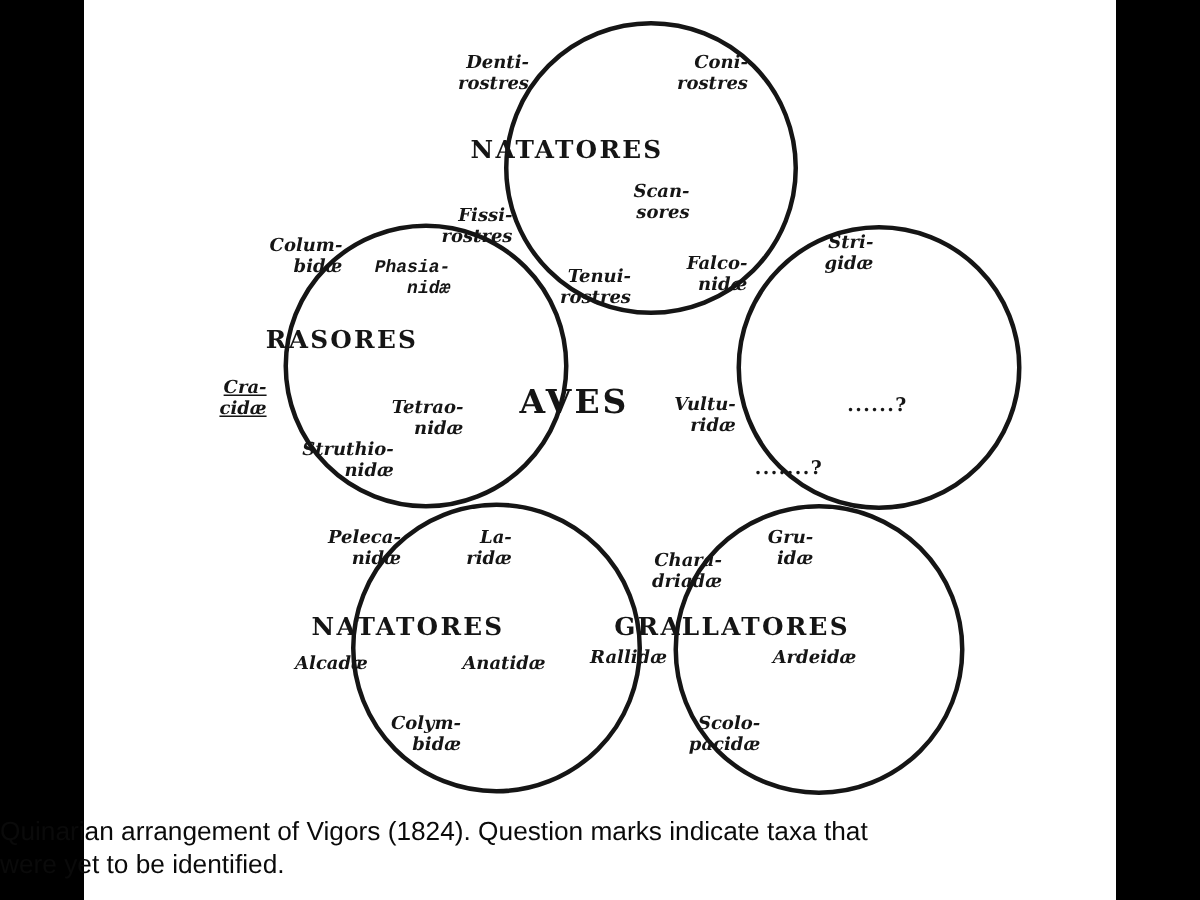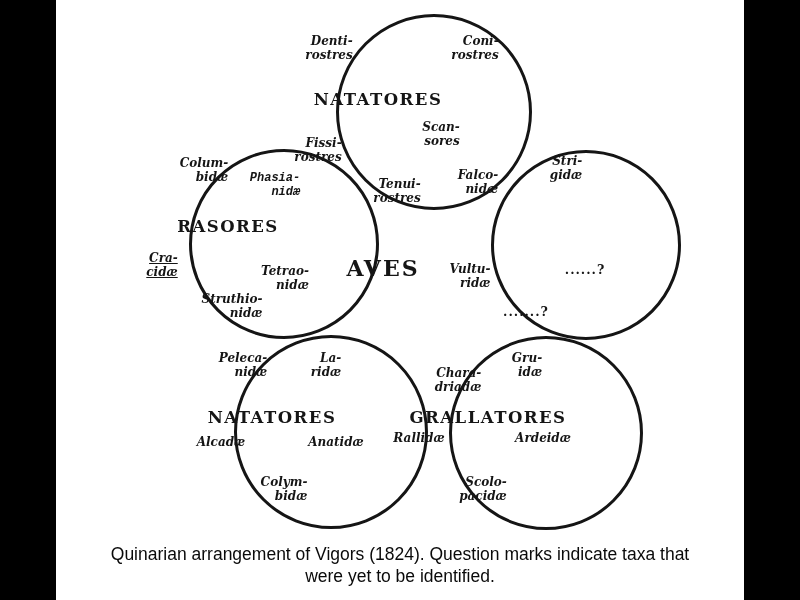--- a/index.html
+++ b/index.html
@@ -26,21 +26,21 @@
     font-style:normal;font-weight:bold;font-size:12.5px;letter-spacing:1px;
   }
   .ord{
     font-weight:bold;font-size:16.5px;letter-spacing:1.5px;line-height:17px;
     white-space:nowrap;
   }
   .aves{
     font-weight:bold;font-size:22px;letter-spacing:2px;white-space:nowrap;
   }
   .caption{
-    position:absolute;left:0;top:544px;width:800px;text-align:center;
+    position:absolute;left:0;top:544px;width:800px;
     font-family:"Liberation Sans", sans-serif;font-size:17.5px;
     line-height:21.5px;color:#0a0a0a;white-space:pre-line;
   }
 </style>
 </head>
 <body>
 
 <div class="stage">
   <div class="panel">
 

